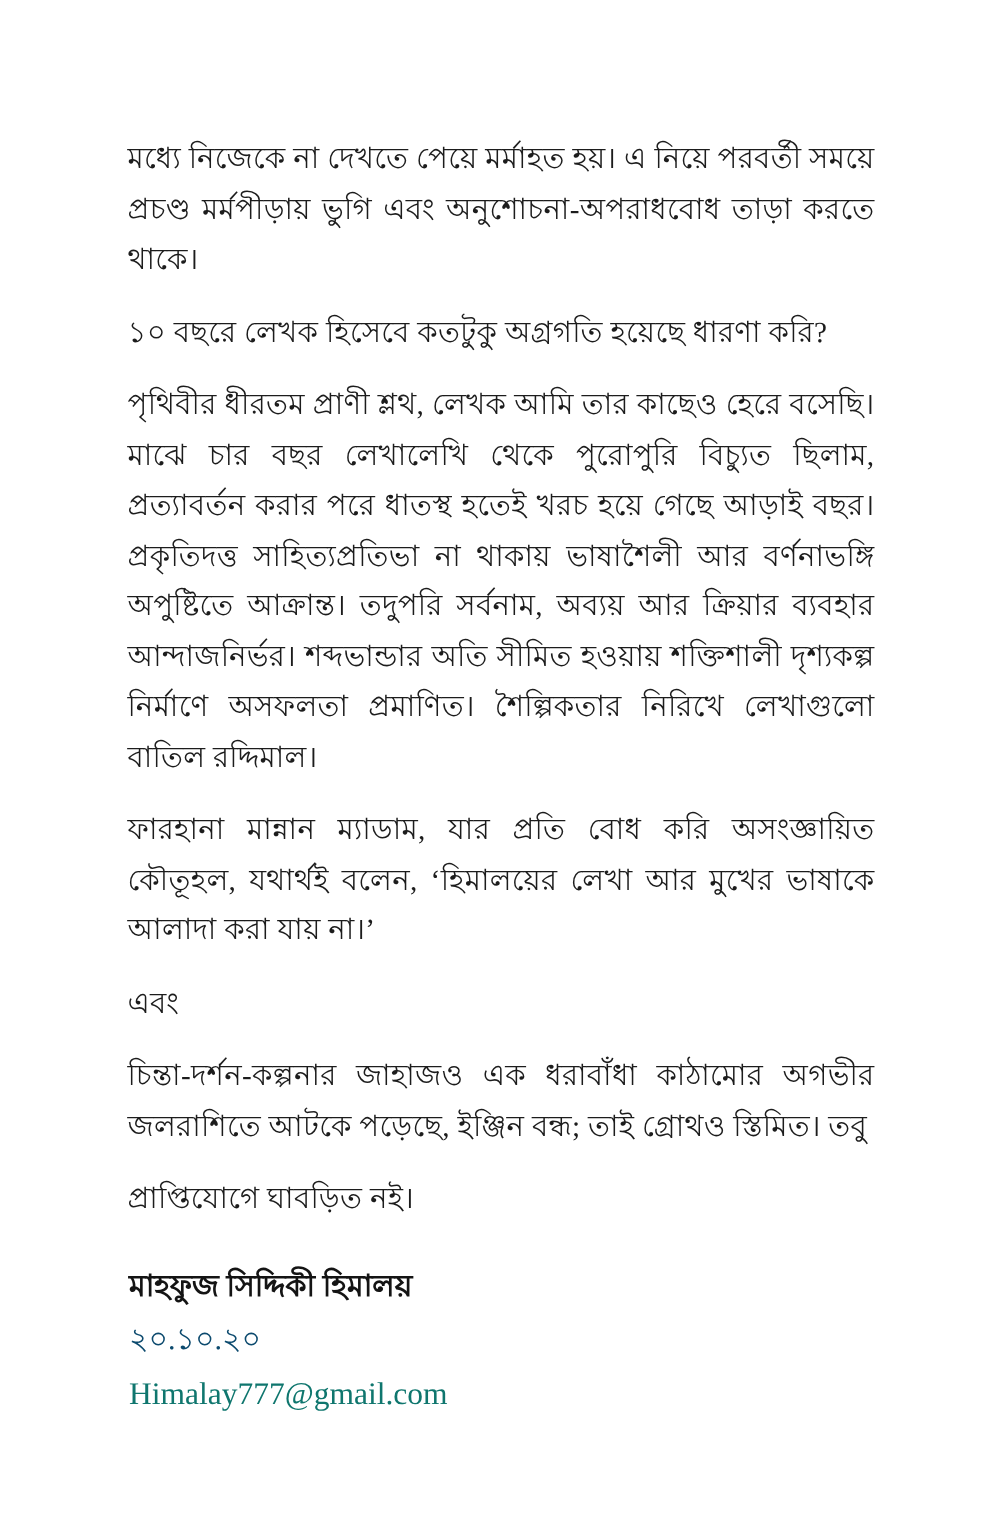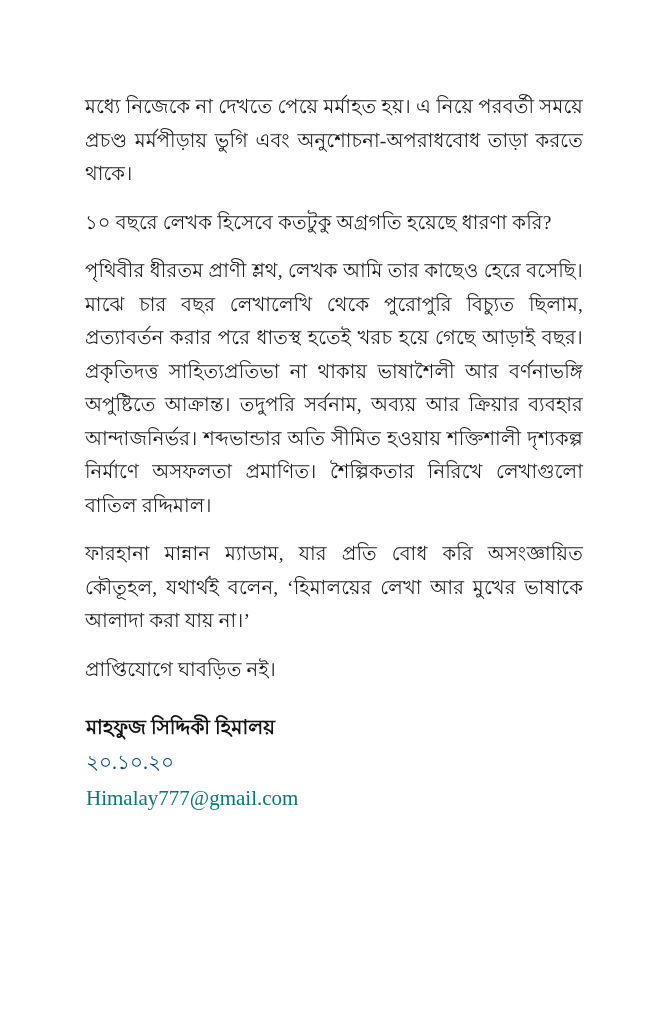--- a/index.html
+++ b/index.html
@@ -60,21 +60,23 @@
   <div class="content">
 
     <p class="para">মধ্যে নিজেকে না দেখতে পেয়ে মর্মাহত হয়। এ নিয়ে পরবর্তী সময়ে প্রচণ্ড মর্মপীড়ায় ভুগি এবং অনুশোচনা-অপরাধবোধ তাড়া করতে থাকে।</p>
 
     <p class="para single">১০ বছরে লেখক হিসেবে কতটুকু অগ্রগতি হয়েছে ধারণা করি?</p>
 
     <p class="para">পৃথিবীর ধীরতম প্রাণী শ্লথ, লেখক আমি তার কাছেও হেরে বসেছি। মাঝে চার বছর লেখালেখি থেকে পুরোপুরি বিচ্যুত ছিলাম, প্রত্যাবর্তন করার পরে ধাতস্থ হতেই খরচ হয়ে গেছে আড়াই বছর। প্রকৃতিদত্ত সাহিত্যপ্রতিভা না থাকায় ভাষাশৈলী আর বর্ণনাভঙ্গি অপুষ্টিতে আক্রান্ত। তদুপরি সর্বনাম, অব্যয় আর ক্রিয়ার ব্যবহার আন্দাজনির্ভর। শব্দভান্ডার অতি সীমিত হওয়ায় শক্তিশালী দৃশ্যকল্প নির্মাণে অসফলতা প্রমাণিত। শৈল্পিকতার নিরিখে লেখাগুলো বাতিল রদ্দিমাল।</p>
 
     <p class="para">ফারহানা মান্নান ম্যাডাম, যার প্রতি বোধ করি অসংজ্ঞায়িত কৌতূহল, যথার্থই বলেন, ‘হিমালয়ের লেখা আর মুখের ভাষাকে আলাদা করা যায় না।’</p>
 
+    <p class="para single">এবং</p>
 
+    <p class="para">চিন্তা-দর্শন-কল্পনার জাহাজও এক ধরাবাঁধা কাঠামোর অগভীর জলরাশিতে আটকে পড়েছে, ইঞ্জিন বন্ধ; তাই গ্রোথও স্তিমিত। তবু</p>
 
 
     <p class="para single">প্রাপ্তিযোগে ঘাবড়িত নই।</p>
 
     <div class="signature">
       <div class="sig-name">মাহফুজ সিদ্দিকী হিমালয়</div>
       <div class="sig-date">২০.১০.২০</div>
       <div class="sig-email">Himalay777@gmail.com</div>
     </div>
 

